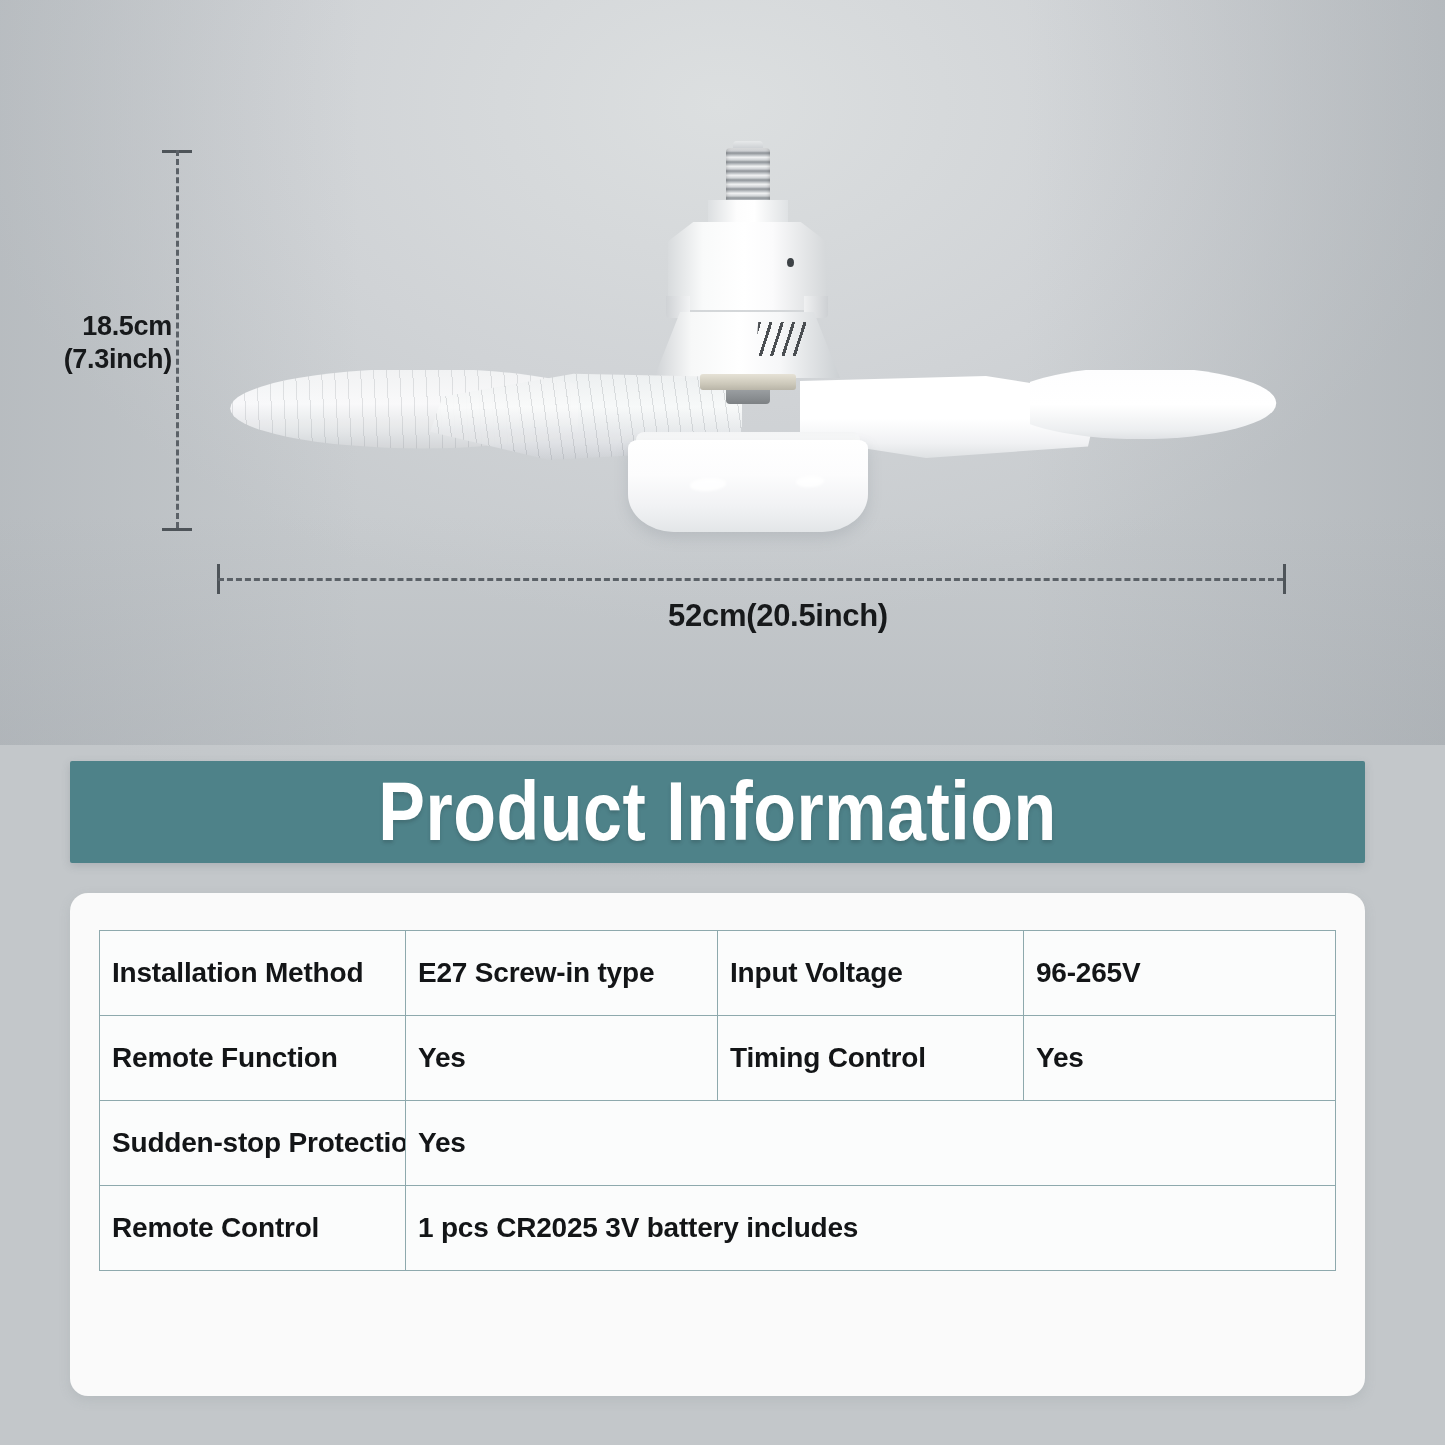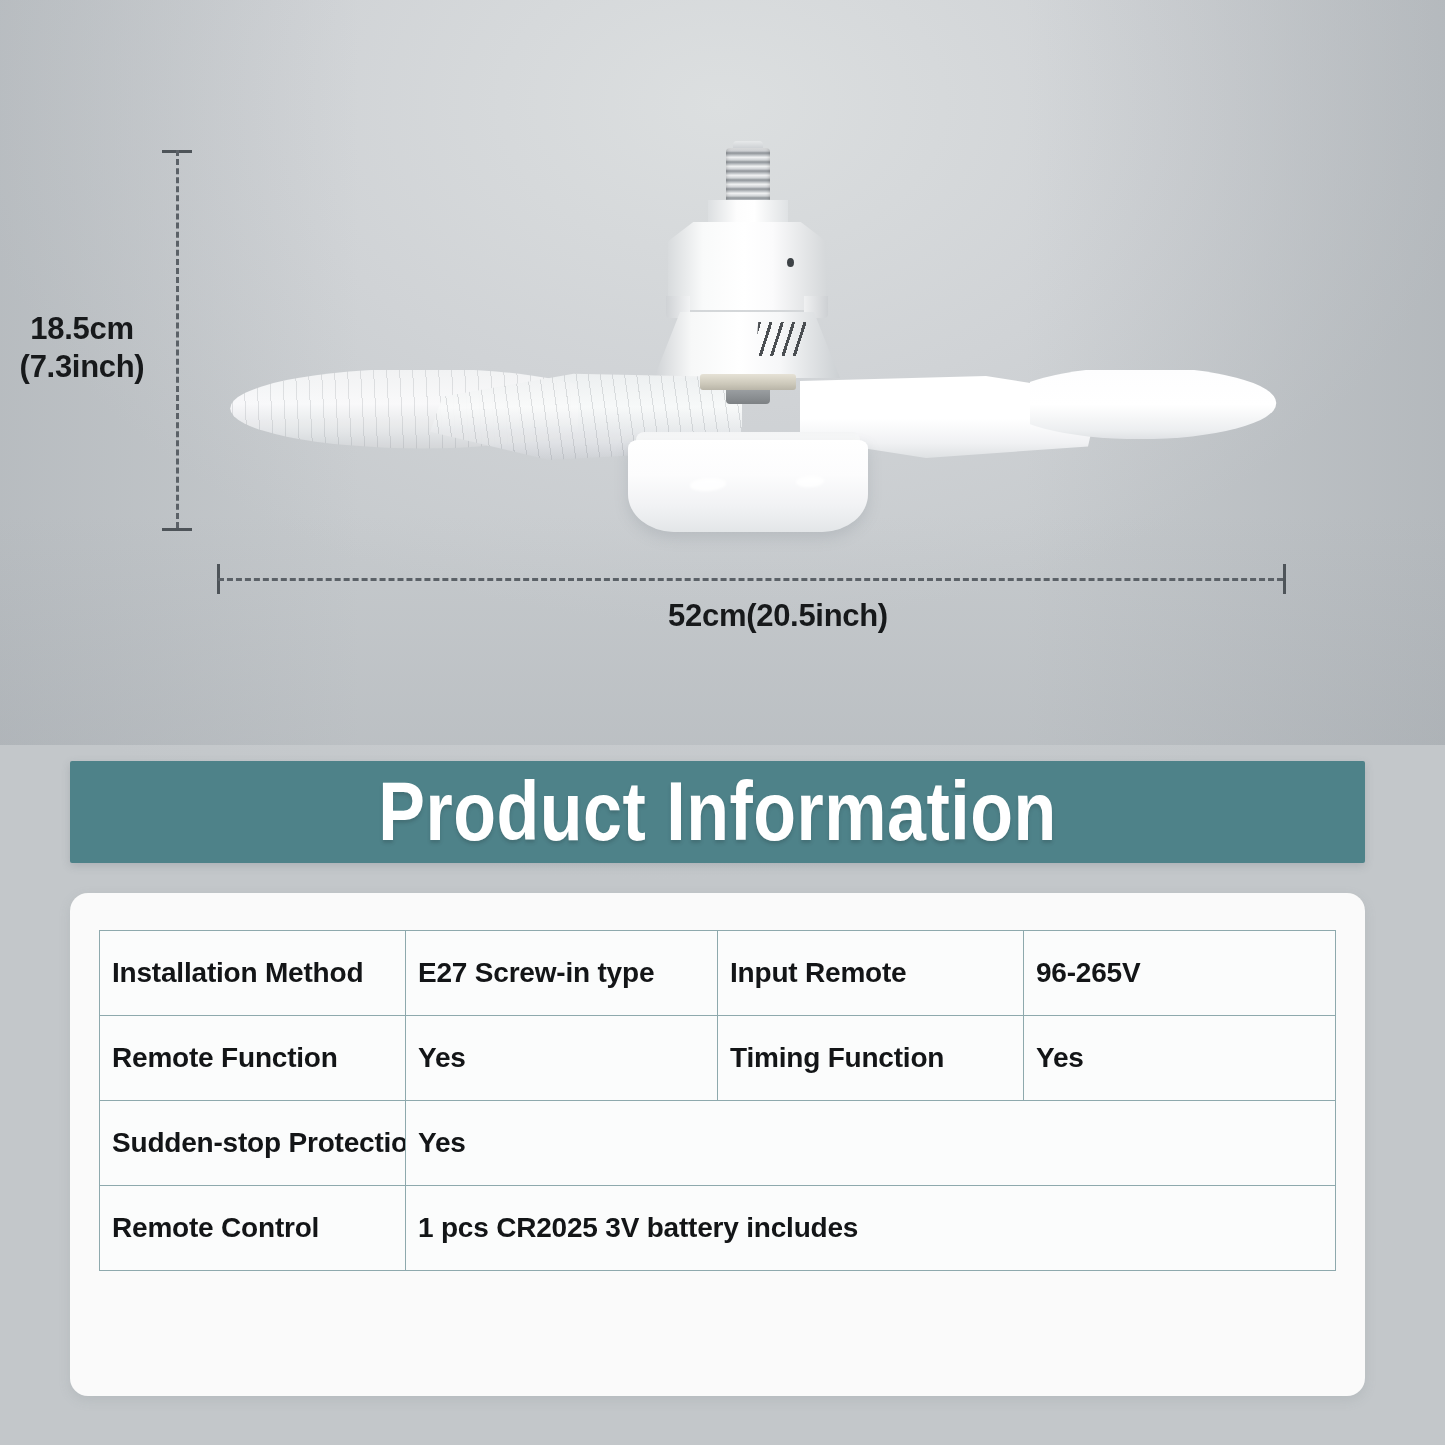--- a/index.html
+++ b/index.html
@@ -65,24 +65,24 @@
   }
   .dim-cap-v {
     position: absolute;
     width: 0; height: 30px;
     border-left: 3px solid #4e5459;
     top: 564px;
   }
 
   #height-label {
     position: absolute;
-    left: 8px; top: 310px;
+    left: 24px; top: 310px;
     width: 148px;
-    text-align: center;
-    font-size: 31px;
+    text-align: right;
+    font-size: 27px;
     font-weight: bold;
     line-height: 1.22;
     color: #17191b;
     letter-spacing: -.3px;
   }
   #width-label {
     position: absolute;
     left: 0; top: 598px;
     width: 1500px;
     text-align: center;
@@ -365,27 +365,27 @@
   <div id="banner">
     <span id="banner-title">Product Information</span>
   </div>
 
   <div id="table-card">
     <table id="spec-table">
       <tbody>
         <tr>
           <td class="col-label">Installation Method</td>
           <td class="col-value">E27 Screw-in type</td>
-          <td class="col-label">Input Remote</td>
+          <td class="col-label">Input Voltage</td>
           <td class="col-value">96-265V</td>
         </tr>
         <tr>
           <td class="col-label">Remote Function</td>
           <td class="col-value">Yes</td>
-          <td class="col-label">Timing  Function</td>
+          <td class="col-label">Timing  Control</td>
           <td class="col-value indent-value">Yes</td>
         </tr>
         <tr>
           <td class="col-label small-label">Sudden-stop Protection</td>
           <td colspan="3">Yes</td>
         </tr>
         <tr>
           <td class="col-label">Remote Control</td>
           <td colspan="3" class="indent-value">1 pcs CR2025 3V battery includes</td>
         </tr>

